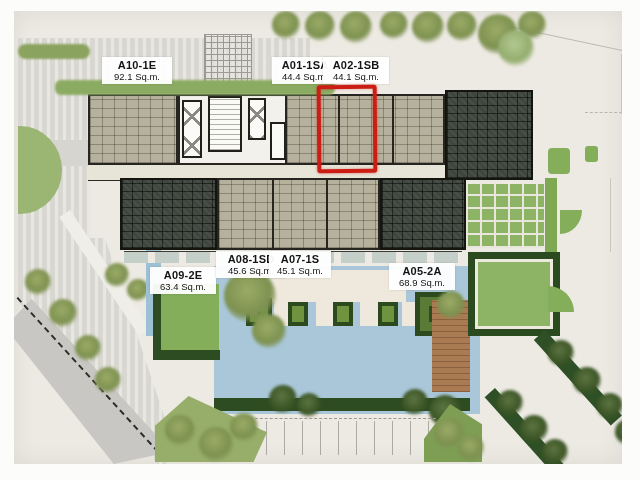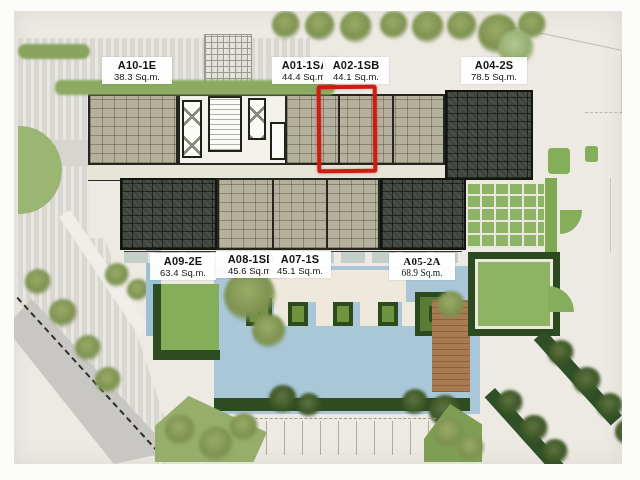--- a/index.html
+++ b/index.html
@@ -160,47 +160,43 @@
     <div class="tree" style="left:326px;top:0px;width:32px;height:32px;"></div>
     <div class="tree" style="left:366px;top:0px;width:28px;height:28px;"></div>
     <div class="tree" style="left:398px;top:0px;width:32px;height:32px;"></div>
     <div class="tree" style="left:433px;top:0px;width:30px;height:30px;"></div>
     <div class="tree" style="left:464px;top:3px;width:40px;height:40px;"></div>
     <div class="tree" style="left:504px;top:0px;width:28px;height:28px;"></div>
     <div class="tree light" style="left:484px;top:19px;width:36px;height:36px;"></div>
 
     <div class="label" style="left:88px;top:46px;width:66px;">
       <div class="u-name">A10-1E</div>
-      <div class="u-area">38.3 Sq.m.</div>
+      <div class="u-area">92.1 Sq.m.</div>
     </div>
     <div class="label" style="left:258px;top:46px;width:62px;">
       <div class="u-name">A01-1SA</div>
       <div class="u-area">44.4 Sq.m.</div>
     </div>
     <div class="label" style="left:309px;top:46px;width:62px;">
       <div class="u-name">A02-1SB</div>
       <div class="u-area">44.1 Sq.m.</div>
     </div>
-    <div class="label" style="left:447px;top:46px;width:62px;">
-      <div class="u-name">A04-2S</div>
-      <div class="u-area">78.5 Sq.m.</div>
-    </div>
-    <div class="label" style="left:136px;top:242px;width:62px;">
+    <div class="label" style="left:136px;top:256px;width:62px;">
       <div class="u-name">A09-2E</div>
       <div class="u-area">63.4 Sq.m.</div>
     </div>
     <div class="label" style="left:202px;top:240px;width:66px;">
       <div class="u-name">A08-1SD</div>
       <div class="u-area">45.6 Sq.m.</div>
     </div>
     <div class="label" style="left:255px;top:240px;width:58px;">
       <div class="u-name">A07-1S</div>
       <div class="u-area">45.1 Sq.m.</div>
     </div>
-    <div class="label" style="left:375px;top:242px;width:62px;font-family:Liberation Serif, serif;">
+    <div class="label" style="left:375px;top:252px;width:62px;">
       <div class="u-name">A05-2A</div>
       <div class="u-area">68.9 Sq.m.</div>
     </div>
 
     <div class="abs highlight" style="left:303px;top:74px;width:60px;height:88px;"></div>
   </div>
 
   <div class="margin" style="left:0;top:0;width:640px;height:11px;"></div>
   <div class="margin" style="left:0;top:0;width:14px;height:480px;"></div>
   <div class="margin" style="left:622px;top:0;width:18px;height:480px;"></div>

